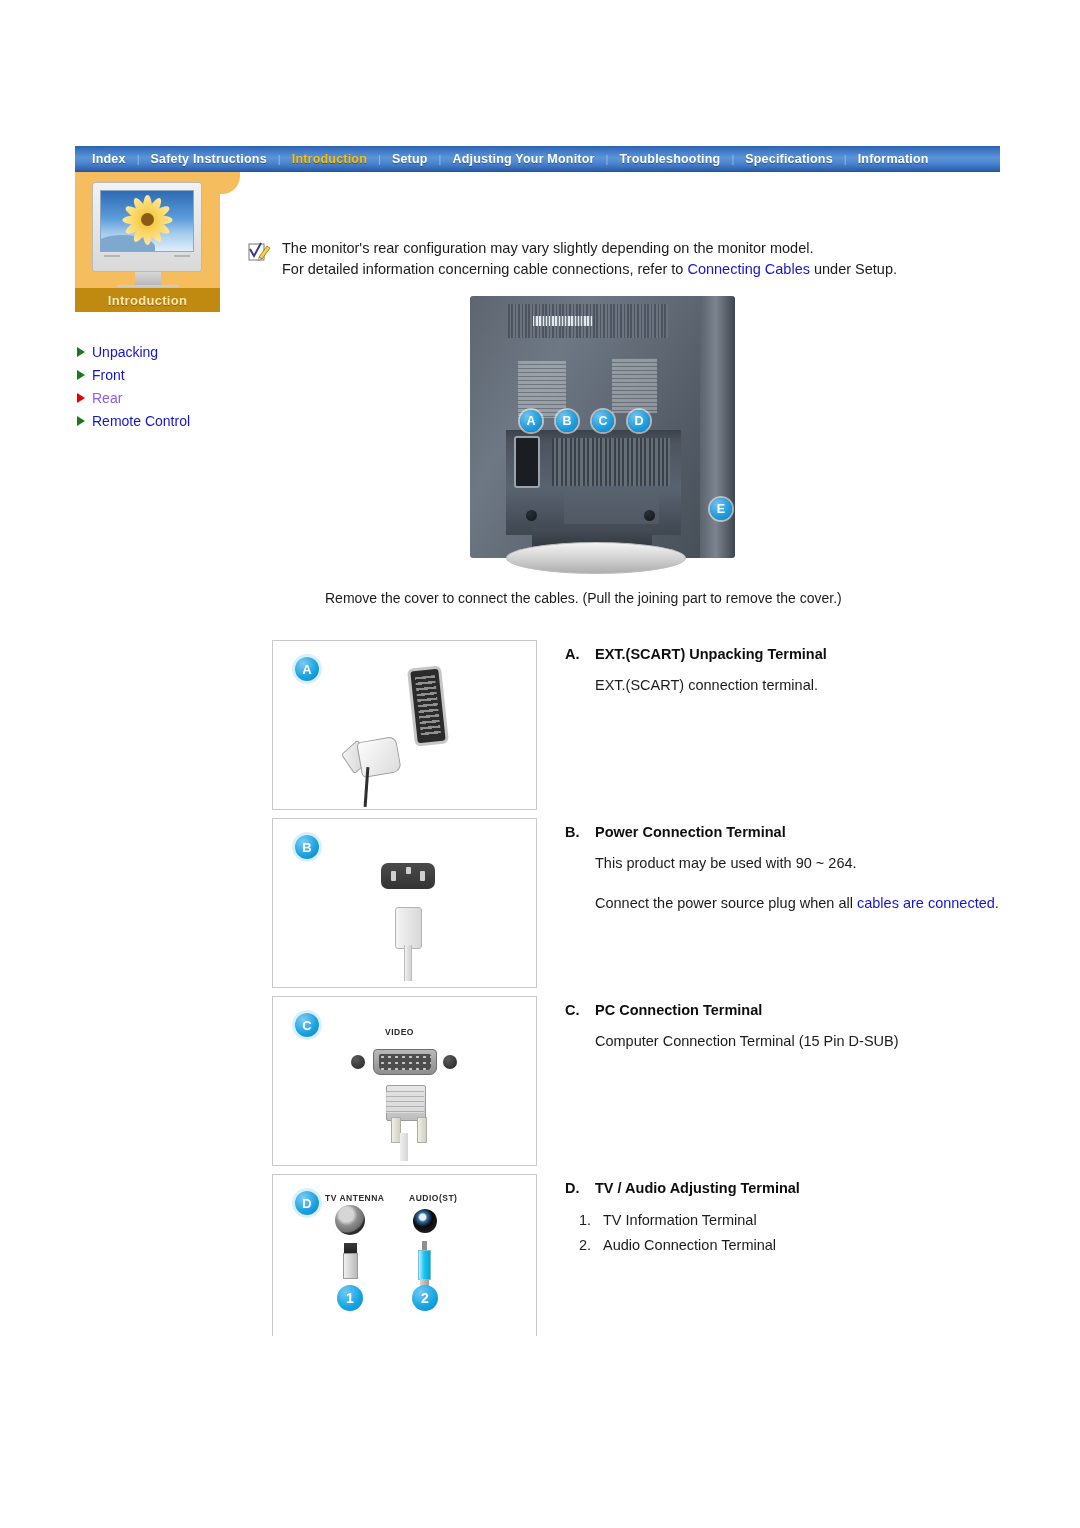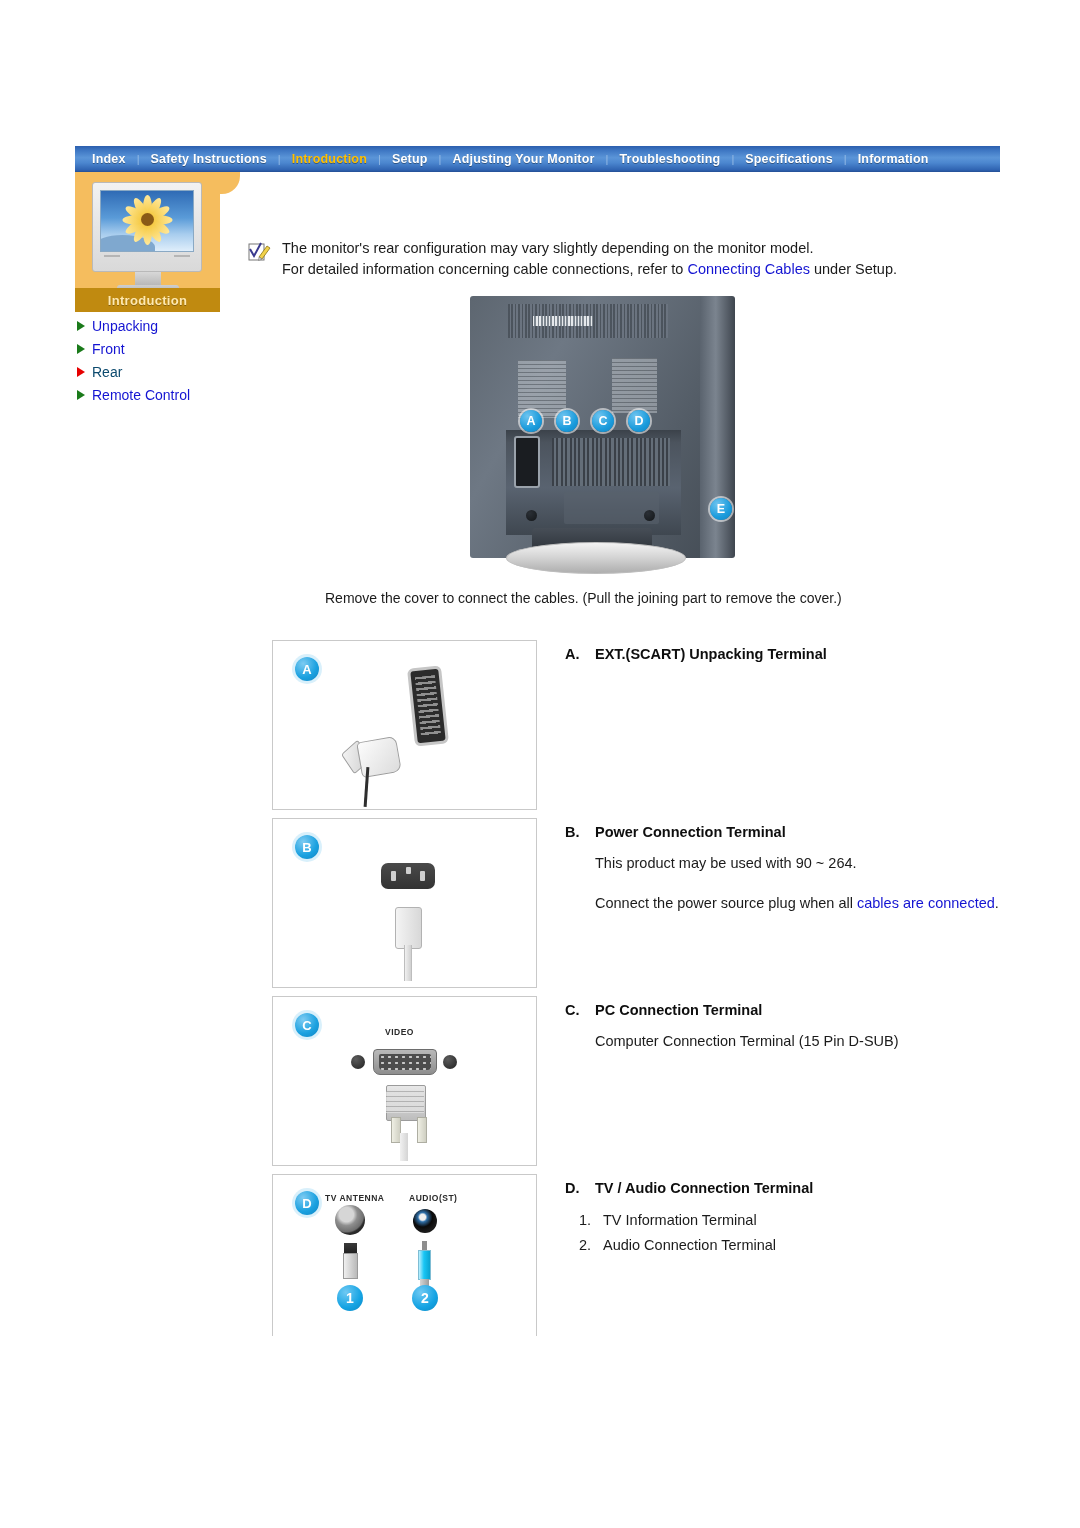--- a/index.html
+++ b/index.html
@@ -182,21 +182,21 @@
     font-size: 13px;
     font-weight: bold;
     display: flex;
     align-items: center;
     justify-content: center;
     letter-spacing: 0.3px;
     text-shadow: 0 1px 0 rgba(0,0,0,0.3);
   }
 
   .side-links {
-    margin-top: 2px;
+    margin-top: 28px;
     padding-left: 2px;
   }
   .side-link {
     display: flex;
     align-items: center;
     gap: 7px;
     height: 23px;
     cursor: pointer;
     font-size: 14px;
   }
@@ -208,21 +208,21 @@
     border-left: 8px solid #1a7a1a;
     flex: 0 0 auto;
   }
   .side-link.current .arrow {
     border-left-color: #e60000;
   }
   .side-link-label {
     color: #1414d2;
   }
   .side-link.current .side-link-label {
-    color: #0c4a6e;
+    color: #8b5cf6;
   }
 
   
   .note {
     position: absolute;
     left: 248px;
     top: 238px;
     width: 700px;
     display: flex;
     gap: 10px;
@@ -815,20 +815,23 @@
         </div>
         <div class="scart-plug-tip"></div>
         <div class="scart-plug"></div>
         <div class="scart-wire"></div>
       </div>
       <div class="section-text">
         <div class="sec-head">
           <span class="sec-letter">A.</span>
           <span>EXT.(SCART) Unpacking Terminal</span>
         </div>
+        <div class="sec-body">
+          <p>EXT.(SCART) connection terminal.</p>
+        </div>
       </div>
     </div>
 
     <div class="section-row">
       <div class="pic-box">
         <div class="pic-badge">B</div>
         <div class="pw-socket">
           <div class="pw-hole" style="left:10px;"></div>
           <div class="pw-hole" style="left:25px; top:4px; height:7px;"></div>
           <div class="pw-hole" style="left:39px;"></div>
@@ -885,21 +888,21 @@
         <div class="coax-plug-body"></div>
         <div class="audio-plug-tip"></div>
         <div class="audio-plug-body"></div>
         <div class="audio-plug-foot"></div>
         <div class="num-badge" style="left:64px; top:110px;">1</div>
         <div class="num-badge" style="left:139px; top:110px;">2</div>
       </div>
       <div class="section-text">
         <div class="sec-head">
           <span class="sec-letter">D.</span>
-          <span>TV / Audio Connection Terminal</span>
+          <span>TV / Audio Adjusting Terminal</span>
         </div>
         <div class="sec-list">
           <div class="sec-list-item">
             <span class="sec-list-num">1.</span>
             <span>TV Information Terminal</span>
           </div>
           <div class="sec-list-item">
             <span class="sec-list-num">2.</span>
             <span>Audio Connection Terminal</span>
           </div>

